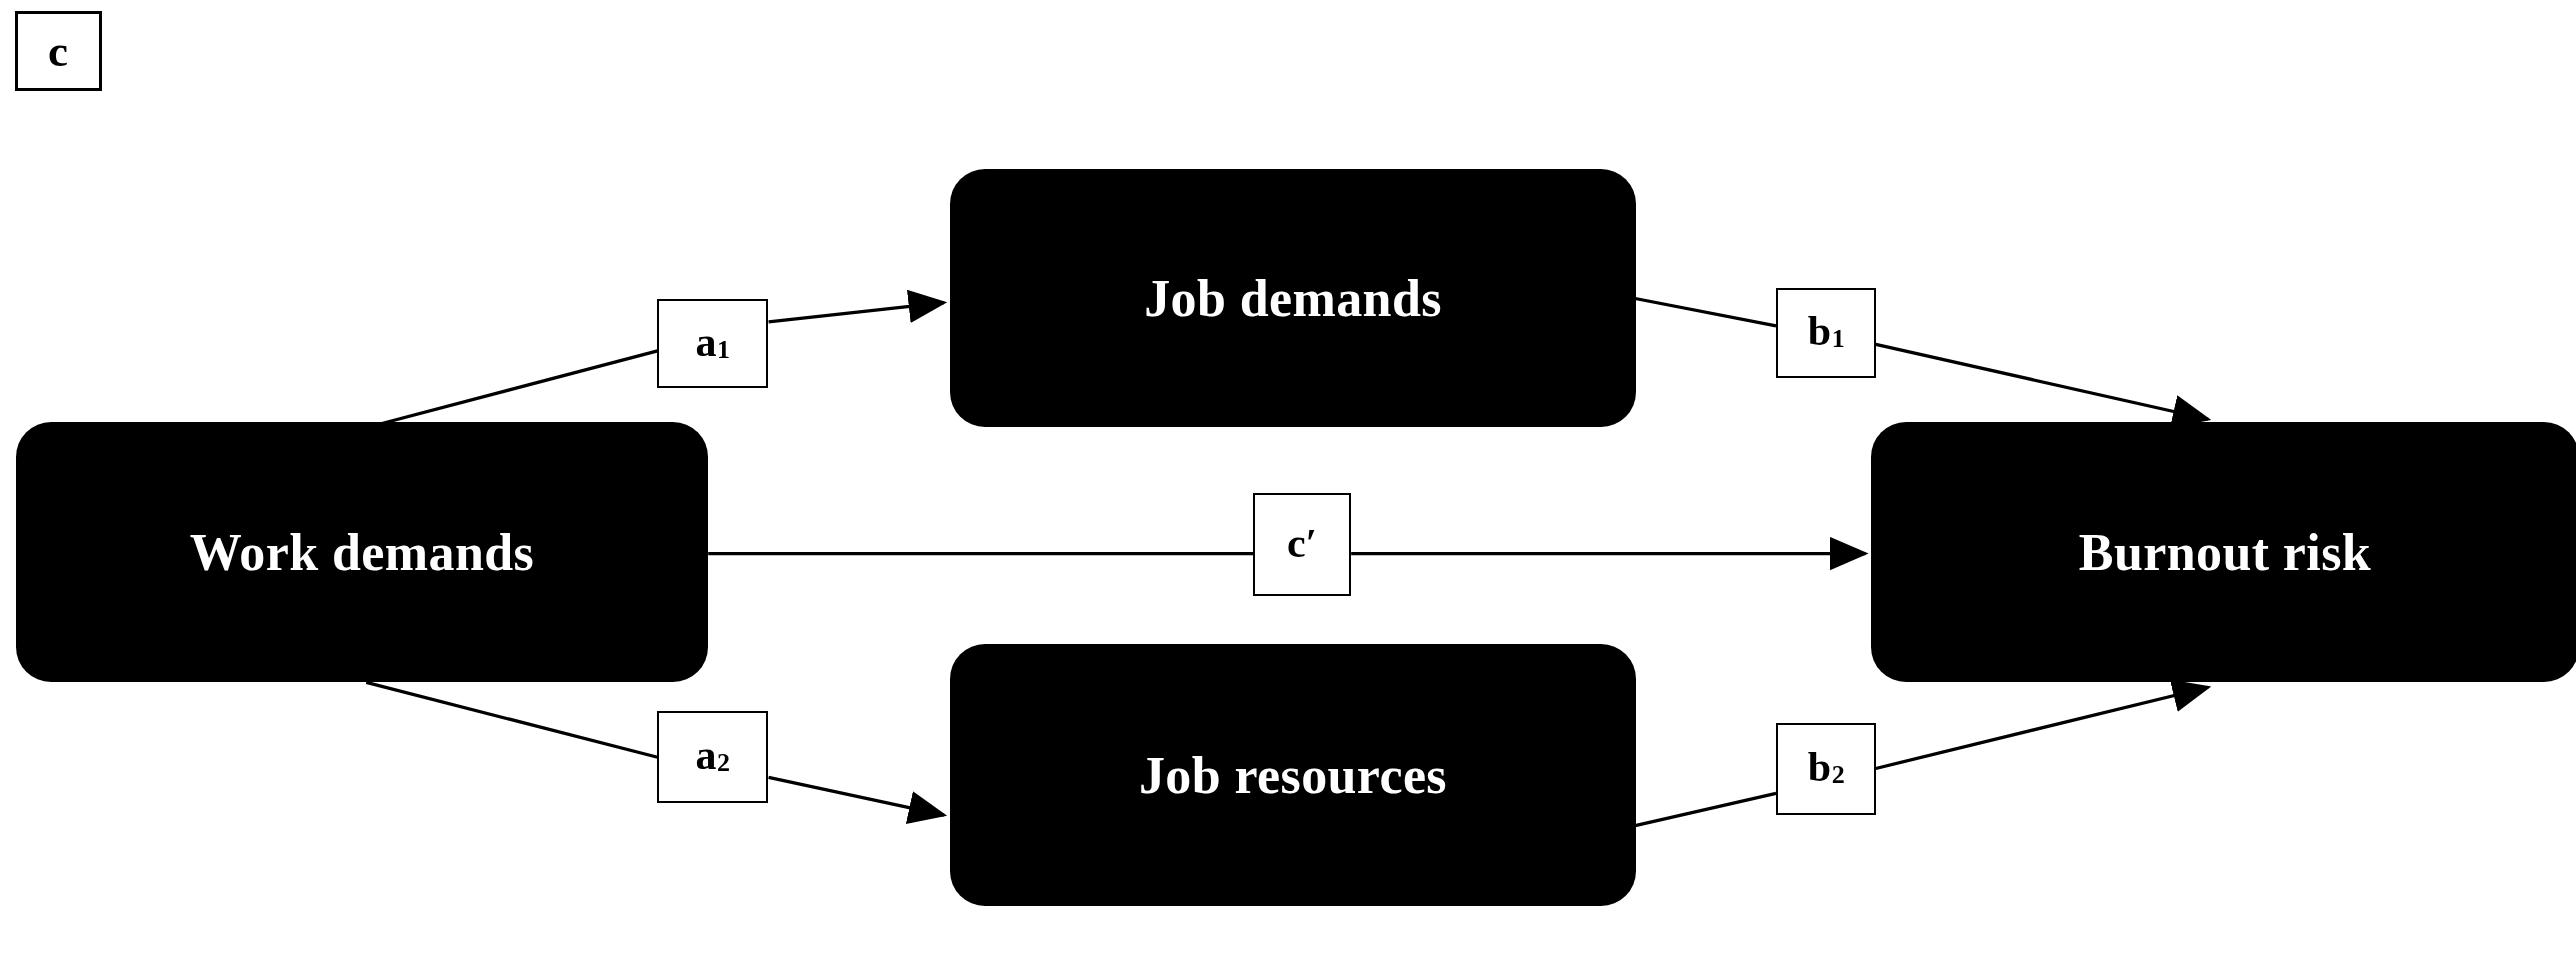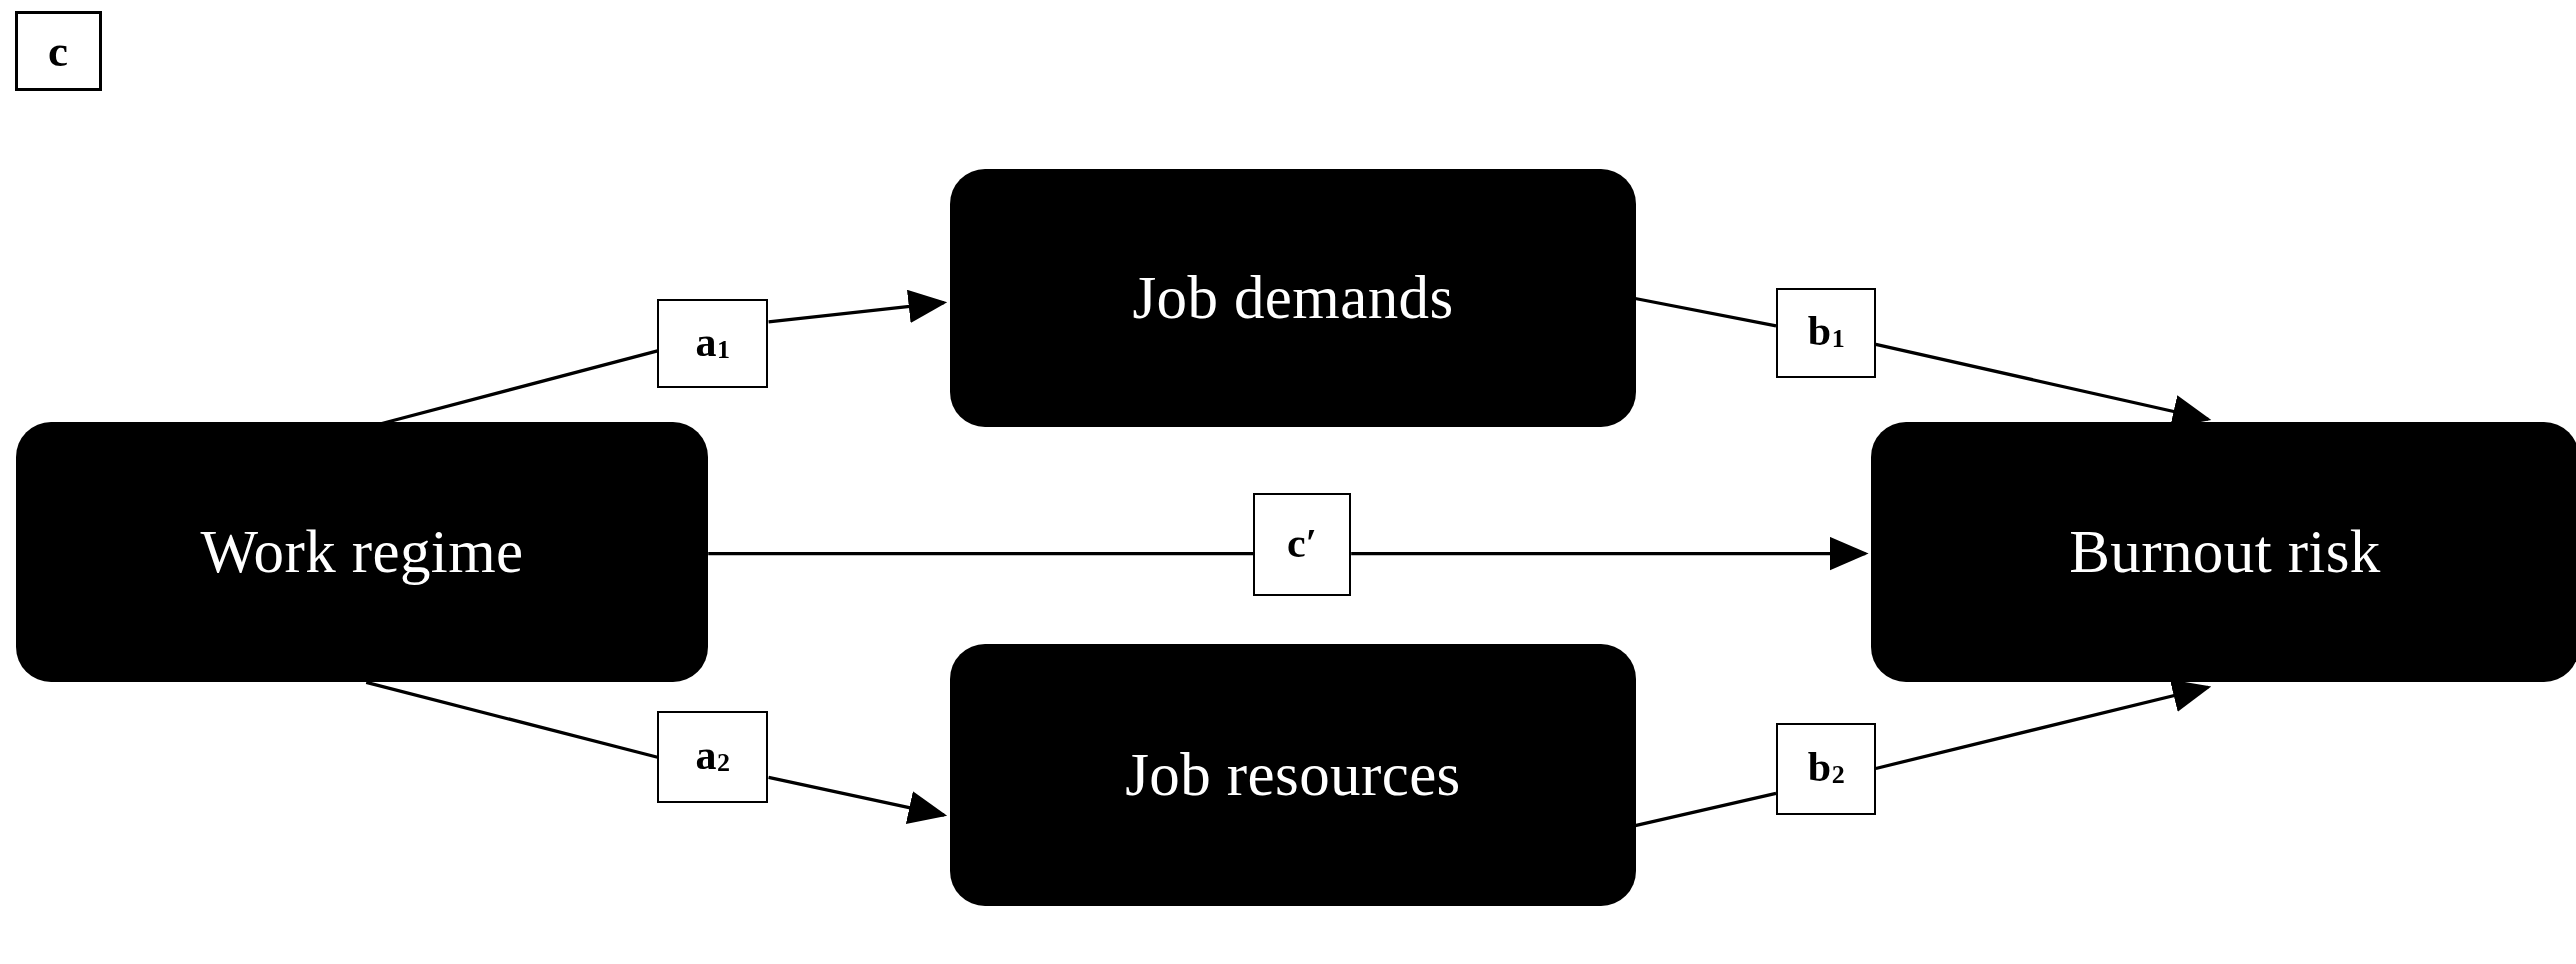--- a/index.html
+++ b/index.html
@@ -40,22 +40,22 @@
 
   
   .node {
     position: absolute;
     background: #000000;
     border-radius: 35px;
     display: flex;
     align-items: center;
     justify-content: center;
     color: #ffffff;
-    font-size: 61px;
-    font-weight: normal;
+    font-size: 52px;
+    font-weight: bold;
     letter-spacing: 0.4px;
     box-sizing: border-box;
     z-index: 20;
     text-align: center;
   }
 
   #node-work     { left: 16px;   top: 422px;  width: 692px;  height: 260px; }
   #node-demands  { left: 950px; top: 169px;  width: 686px;  height: 258px; }
   #node-resources{ left: 950px; top: 644px;  width: 686px;  height: 262px; }
   #node-burnout  { left: 1871px; top: 422px;  width: 708px;  height: 260px; }
@@ -130,21 +130,21 @@
     <line x1="880" y1="688" x2="1557" y2="688"></line>
     <line x1="1679" y1="688" x2="2318" y2="688" marker-end="url(#ah)"></line>
 
     <line x1="455" y1="848" x2="817" y2="941"></line>
     <line x1="955" y1="966" x2="1173" y2="1013" marker-end="url(#ah)"></line>
 
     <line x1="2032" y1="1026" x2="2207" y2="986"></line>
     <line x1="2331" y1="955" x2="2744" y2="854" marker-end="url(#ah)"></line>
   </svg>
 
-  <div class="node" id="node-work">Work regime</div>
+  <div class="node" id="node-work">Work demands</div>
 
   <div class="node" id="node-demands">Job demands</div>
 
   <div class="node" id="node-resources">Job resources</div>
 
   <div class="node" id="node-burnout">Burnout risk</div>
 
   <div class="path-label" id="label-a1">
     <span>a</span>
       <sub>1</sub>

